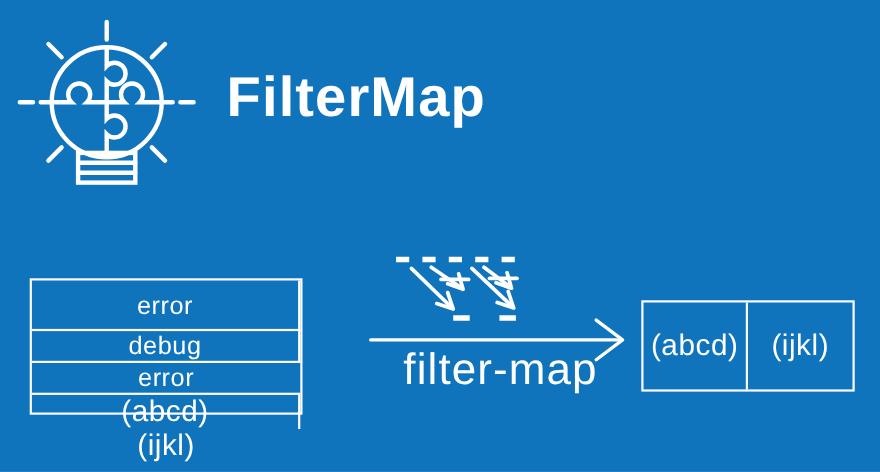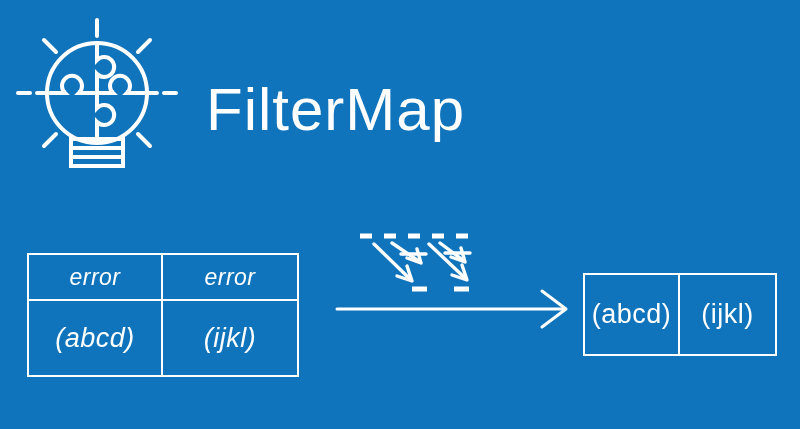--- a/index.html
+++ b/index.html
@@ -8,22 +8,22 @@
     width:800px;height:429px;
     background:#0F74BB;
     color:#FFFFFF;
     font-family:"Liberation Sans","DejaVu Sans",sans-serif;
     overflow:hidden;
   }
   .abs{position:absolute}
 
   
   .title{
-    left:206px;top:80px;
-    font-size:60px;font-weight:400;
+    left:206px;top:62px;
+    font-size:51px;font-weight:700;
     letter-spacing:1px;line-height:1;
     white-space:nowrap;
   }
 
   
   .tbl{
     border:2px solid currentColor;
     box-sizing:border-box;
     display:grid;
   }
@@ -31,24 +31,23 @@
     display:flex;align-items:center;justify-content:center;
     font-weight:300;letter-spacing:.5px;
     box-sizing:border-box;
   }
   .cell.br{border-right:2px solid currentColor}
   .cell.bb{border-bottom:2px solid currentColor}
   .hdr{font-size:23px}
   .val{font-size:27px}
 
   .input-tbl{
-    left:27px;top:253px;width:272px;height:124px;
-    grid-template-columns:1fr 1fr;
+    left:27px;top:253px;width:248px;height:124px;
+    grid-template-columns:1fr;
     grid-template-rows:46px 1fr;
-    font-style:italic;
   }
   .output-tbl{
     left:583px;top:273px;width:194px;height:83px;
     grid-template-columns:1fr 1fr;
     grid-template-rows:1fr;
   }
 
   
   .xform-label{
     left:350px;top:316px;width:210px;
@@ -77,20 +76,21 @@
 
       <rect x="57" y="131" width="52" height="27"></rect>
       <path d="M57 140 L109 140 M57 149 L109 149"></path>
     </g>
   </svg>
 
   <div class="abs title">FilterMap</div>
 
   <div class="abs tbl input-tbl">
     <div class="cell hdr br bb">error</div>
+    <div class="cell hdr br bb">debug</div>
     <div class="cell hdr bb">error</div>
     <div class="cell val br">(abcd)</div>
     <div class="cell val">(ijkl)</div>
   </div>
 
   <svg class="abs" style="left:355px;top:229px" width="124" height="66" viewBox="355 229 124 66" aria-hidden="true">
     <g fill="none" stroke="currentColor">
 
       <path stroke-width="5" d="M360 236 L372 236 M384 236 L396 236 M408 236 L420 236 M432 236 L444 236 M456 236 L468 236"></path>
 
@@ -114,19 +114,20 @@
     </g>
   </svg>
 
   <svg class="abs" style="left:330px;top:285px" width="245" height="48" viewBox="330 285 245 48" aria-hidden="true">
     <g fill="none" stroke="currentColor" stroke-width="3" stroke-linecap="round" stroke-linejoin="round">
       <path d="M337 309 L564 309"></path>
       <polyline points="542,291 566,309 542,327"></polyline>
     </g>
   </svg>
 
+  <div class="abs xform-label">filter-map</div>
 
   <div class="abs tbl output-tbl">
     <div class="cell val br">(abcd)</div>
     <div class="cell val">(ijkl)</div>
   </div>
 
 </div>
 
 </body></html>

